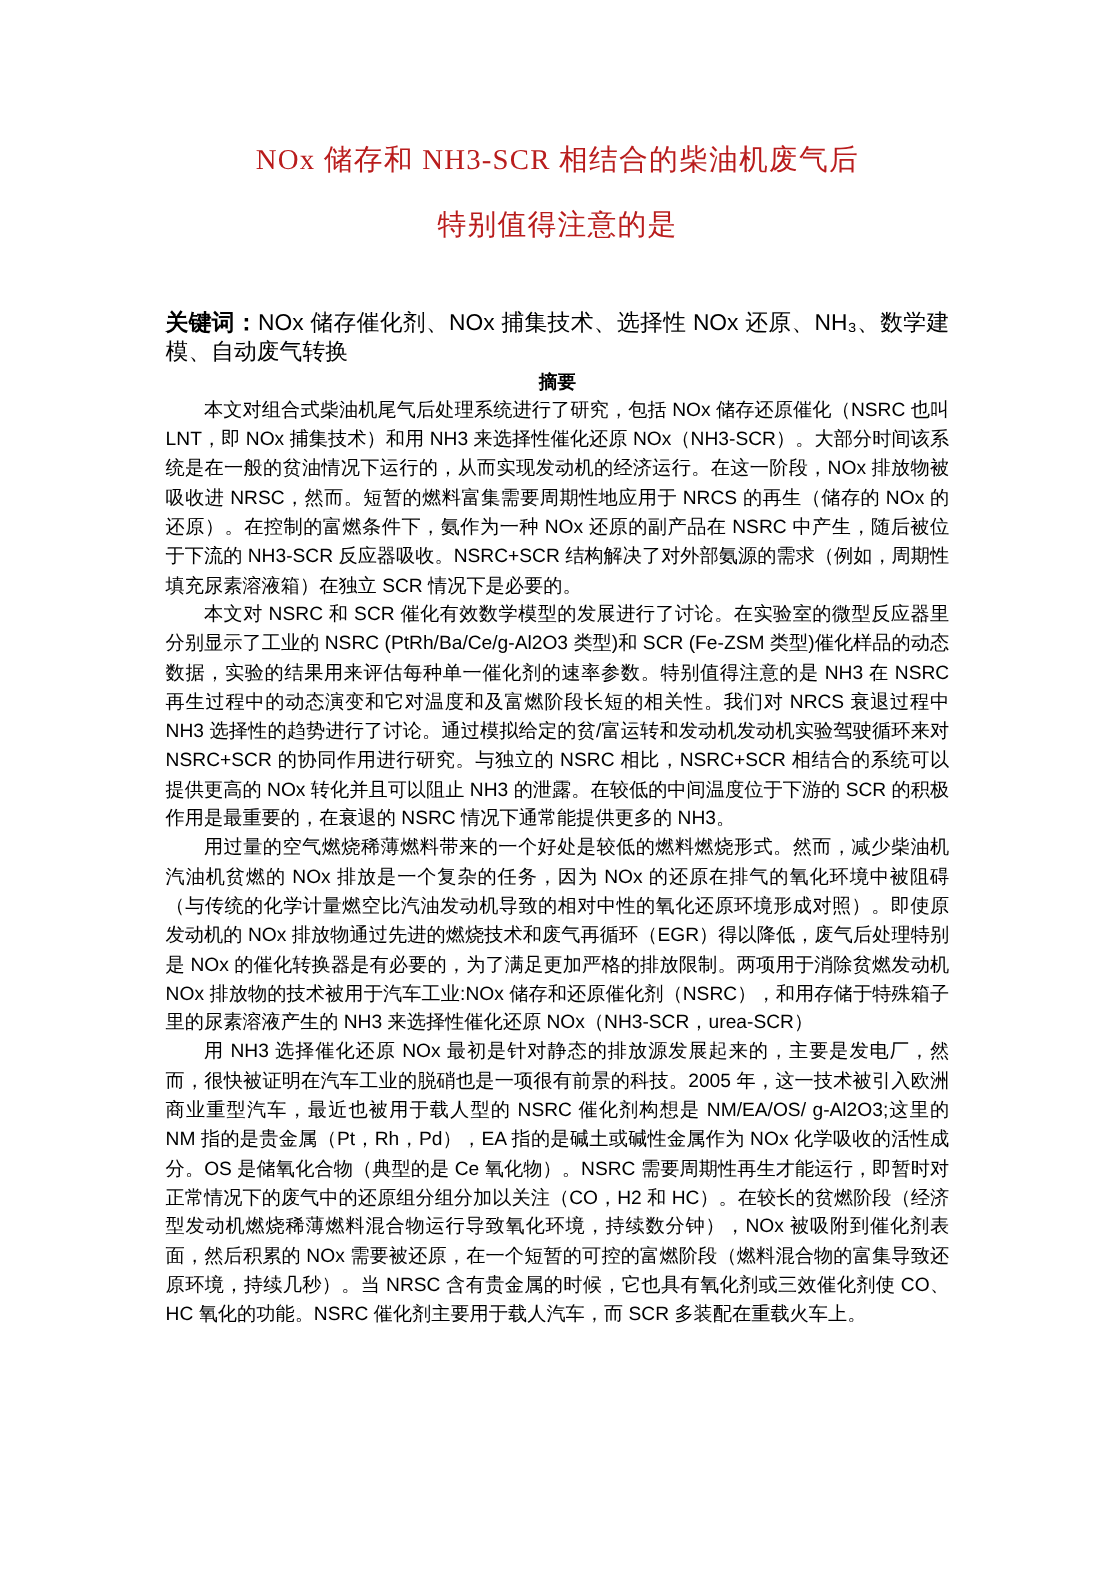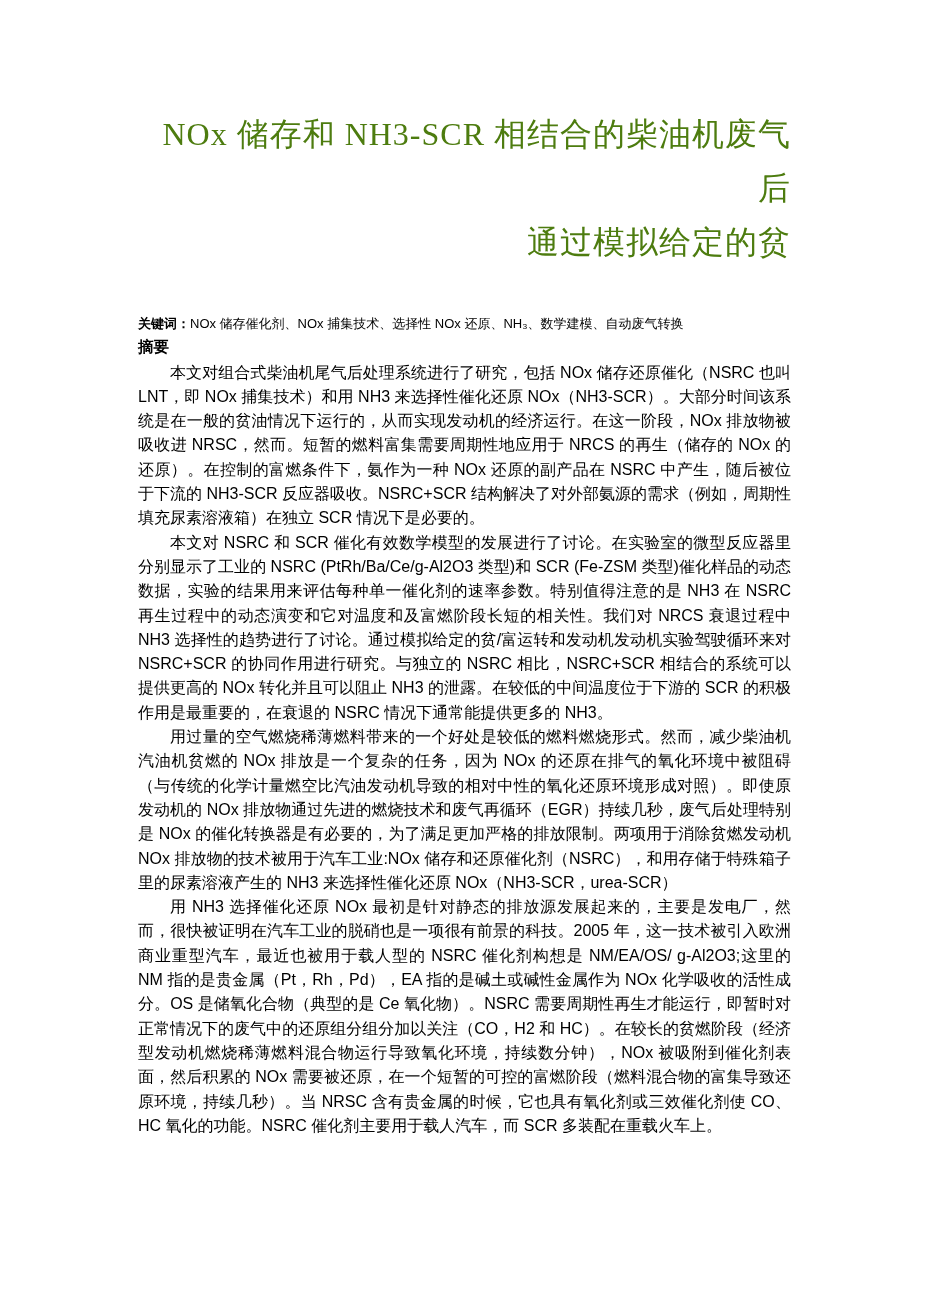--- a/index.html
+++ b/index.html
@@ -18,43 +18,44 @@
   .content {
     position: absolute;
     left: 138px;
     top: 0;
     width: 653px;
   }
   .doc-title {
     margin: 107px 0 0 0;
     font-family: "Liberation Serif", "DejaVu Serif", serif;
     font-weight: 400;
-    font-size: 32px;
+    font-size: 24px;
     line-height: 54px;
-    text-align: right;
-    color: #4d7c0f;
+    text-align: center;
+    color: #b91c1c;
     letter-spacing: 1px;
   }
   .keywords {
     margin: 43px 0 0 0;
     font-family: "Liberation Sans", "DejaVu Sans", sans-serif;
-    font-size: 13px;
+    font-size: 19px;
     line-height: 24.3px;
     text-align: justify;
     text-justify: inter-ideograph;
   }
   .kw-label {
     font-weight: 700;
   }
   .sec-heading {
     margin: 0;
-    font-family: Liberation Mono, monospace;
+    font-family: Liberation Sans, sans-serif;
     font-weight: 700;
     font-size: 15.5px;
     line-height: 24.3px;
+    text-align: center;
   }
   .sec-num {
     display: inline-block;
     margin-right: 16px;
   }
   .body-para {
     margin: 0;
     font-family: "Liberation Sans", "DejaVu Sans", sans-serif;
     font-size: 16px;
     line-height: 24.3px;
@@ -64,27 +65,27 @@
     word-break: normal;
     overflow-wrap: break-word;
   }
 </style>
 </head>
 <body>
 
 <div class="page">
   <div class="content">
 
-    <h1 class="doc-title"><span>NOx 储存和 NH3-SCR 相结合的柴油机废气后</span><br><span>通过模拟给定的贫</span></h1>
+    <h1 class="doc-title"><span>NOx 储存和 NH3-SCR 相结合的柴油机废气后</span><br><span>特别值得注意的是</span></h1>
 
     <p class="keywords"><span class="kw-label">关键词：</span><span>NOx 储存催化剂、NOx 捕集技术、选择性 NOx 还原、NH₃、数学建模、自动废气转换</span></p>
 
     <h2 class="sec-heading">摘要</h2>
 
     <p class="body-para">本文对组合式柴油机尾气后处理系统进行了研究，包括 NOx 储存还原催化（NSRC 也叫 LNT，即 NOx 捕集技术）和用 NH3 来选择性催化还原 NOx（NH3-SCR）。大部分时间该系统是在一般的贫油情况下运行的，从而实现发动机的经济运行。在这一阶段，NOx 排放物被吸收进 NRSC，然而。短暂的燃料富集需要周期性地应用于 NRCS 的再生（储存的 NOx 的还原）。在控制的富燃条件下，氨作为一种 NOx 还原的副产品在 NSRC 中产生，随后被位于下流的 NH3-SCR 反应器吸收。NSRC+SCR 结构解决了对外部氨源的需求（例如，周期性填充尿素溶液箱）在独立 SCR 情况下是必要的。</p>
     <p class="body-para">本文对 NSRC 和 SCR 催化有效数学模型的发展进行了讨论。在实验室的微型反应器里分别显示了工业的 NSRC (PtRh/Ba/Ce/g-Al2O3 类型)和 SCR (Fe-ZSM 类型)催化样品的动态数据，实验的结果用来评估每种单一催化剂的速率参数。特别值得注意的是 NH3 在 NSRC 再生过程中的动态演变和它对温度和及富燃阶段长短的相关性。我们对 NRCS 衰退过程中 NH3 选择性的趋势进行了讨论。通过模拟给定的贫/富运转和发动机发动机实验驾驶循环来对 NSRC+SCR 的协同作用进行研究。与独立的 NSRC 相比，NSRC+SCR 相结合的系统可以提供更高的 NOx 转化并且可以阻止 NH3 的泄露。在较低的中间温度位于下游的 SCR 的积极作用是最重要的，在衰退的 NSRC 情况下通常能提供更多的 NH3。</p>
 
 
-    <p class="body-para">用过量的空气燃烧稀薄燃料带来的一个好处是较低的燃料燃烧形式。然而，减少柴油机汽油机贫燃的 NOx 排放是一个复杂的任务，因为 NOx 的还原在排气的氧化环境中被阻碍（与传统的化学计量燃空比汽油发动机导致的相对中性的氧化还原环境形成对照）。即使原发动机的 NOx 排放物通过先进的燃烧技术和废气再循环（EGR）持续几秒，废气后处理特别是 NOx 的催化转换器是有必要的，为了满足更加严格的排放限制。两项用于消除贫燃发动机 NOx 排放物的技术被用于汽车工业:NOx 储存和还原催化剂（NSRC），和用存储于特殊箱子里的尿素溶液产生的 NH3 来选择性催化还原 NOx（NH3-SCR，urea-SCR）</p>
+    <p class="body-para">用过量的空气燃烧稀薄燃料带来的一个好处是较低的燃料燃烧形式。然而，减少柴油机汽油机贫燃的 NOx 排放是一个复杂的任务，因为 NOx 的还原在排气的氧化环境中被阻碍（与传统的化学计量燃空比汽油发动机导致的相对中性的氧化还原环境形成对照）。即使原发动机的 NOx 排放物通过先进的燃烧技术和废气再循环（EGR）得以降低，废气后处理特别是 NOx 的催化转换器是有必要的，为了满足更加严格的排放限制。两项用于消除贫燃发动机 NOx 排放物的技术被用于汽车工业:NOx 储存和还原催化剂（NSRC），和用存储于特殊箱子里的尿素溶液产生的 NH3 来选择性催化还原 NOx（NH3-SCR，urea-SCR）</p>
     <p class="body-para">用 NH3 选择催化还原 NOx 最初是针对静态的排放源发展起来的，主要是发电厂，然而，很快被证明在汽车工业的脱硝也是一项很有前景的科技。2005 年，这一技术被引入欧洲商业重型汽车，最近也被用于载人型的 NSRC 催化剂构想是 NM/EA/OS/ g-Al2O3;这里的 NM 指的是贵金属（Pt，Rh，Pd），EA 指的是碱土或碱性金属作为 NOx 化学吸收的活性成分。OS 是储氧化合物（典型的是 Ce 氧化物）。NSRC 需要周期性再生才能运行，即暂时对正常情况下的废气中的还原组分组分加以关注（CO，H2 和 HC）。在较长的贫燃阶段（经济型发动机燃烧稀薄燃料混合物运行导致氧化环境，持续数分钟），NOx 被吸附到催化剂表面，然后积累的 NOx 需要被还原，在一个短暂的可控的富燃阶段（燃料混合物的富集导致还原环境，持续几秒）。当 NRSC 含有贵金属的时候，它也具有氧化剂或三效催化剂使 CO、HC 氧化的功能。NSRC 催化剂主要用于载人汽车，而 SCR 多装配在重载火车上。</p>
 
   </div>
 </div>
 
 </body></html>

